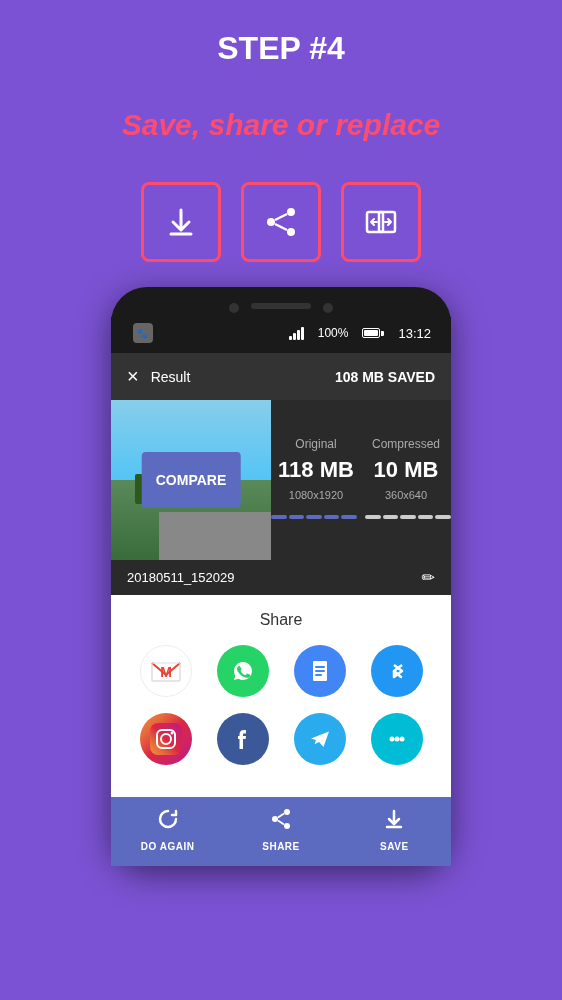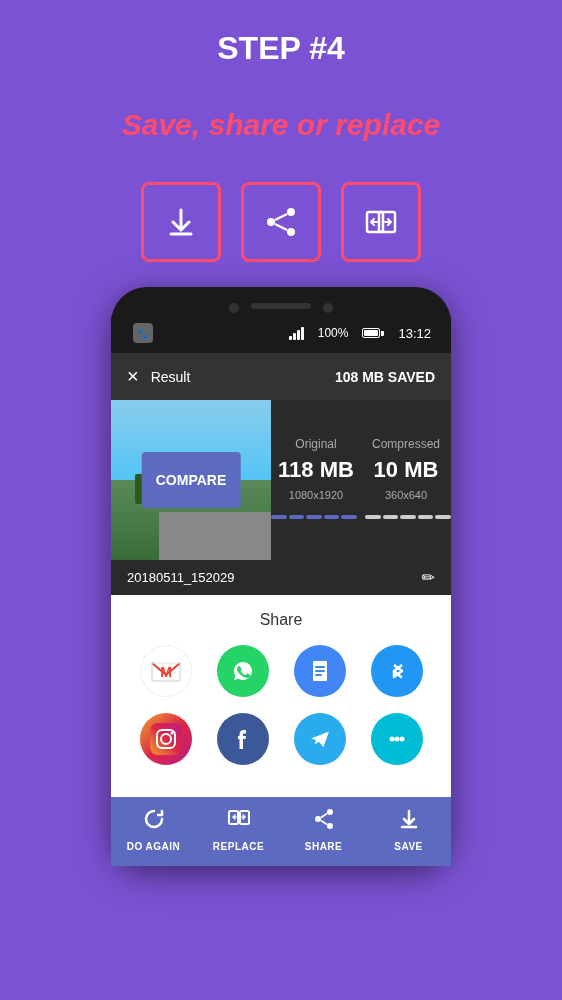--- a/index.html
+++ b/index.html
@@ -593,31 +593,20 @@
         <svg width="24" height="24" viewBox="0 0 24 24" fill="none">
           <path d="M12 4C7.6 4 4 7.6 4 12s3.6 8 8 8 8-3.6 8-8" stroke="white" stroke-width="2.5" stroke-linecap="round"></path>
           <path d="M20 4 L20 8 L16 8" stroke="white" stroke-width="2.5" stroke-linecap="round" stroke-linejoin="round"></path>
         </svg>
       </div>
       <span class="toolbar-label">DO AGAIN</span>
     </div>
     <div class="toolbar-item">
       <div class="toolbar-icon">
         <svg width="24" height="24" viewBox="0 0 24 24" fill="none">
-          <rect x="2" y="4" width="9" height="13" rx="1.5" stroke="white" stroke-width="2" fill="none"></rect>
-          <rect x="13" y="4" width="9" height="13" rx="1.5" stroke="white" stroke-width="2" fill="none"></rect>
-          <path d="M9 10 L6 10 M6 10 L8 8 M6 10 L8 12" stroke="white" stroke-width="1.5" stroke-linecap="round"></path>
-          <path d="M15 10 L18 10 M18 10 L16 8 M18 10 L16 12" stroke="white" stroke-width="1.5" stroke-linecap="round"></path>
-        </svg>
-      </div>
-      <span class="toolbar-label">REPLACE</span>
-    </div>
-    <div class="toolbar-item">
-      <div class="toolbar-icon">
-        <svg width="24" height="24" viewBox="0 0 24 24" fill="none">
           <circle cx="18" cy="5" r="3" fill="white"></circle>
           <circle cx="6" cy="12" r="3" fill="white"></circle>
           <circle cx="18" cy="19" r="3" fill="white"></circle>
           <line x1="9" y1="10.5" x2="15" y2="6.5" stroke="white" stroke-width="1.8"></line>
           <line x1="9" y1="13.5" x2="15" y2="17.5" stroke="white" stroke-width="1.8"></line>
         </svg>
       </div>
       <span class="toolbar-label">SHARE</span>
     </div>
     <div class="toolbar-item">

